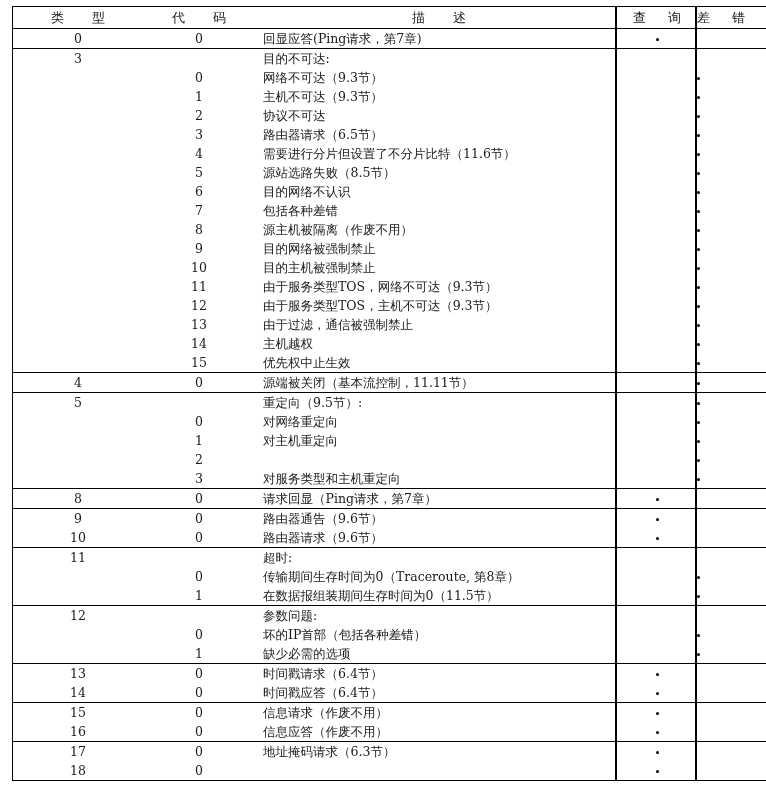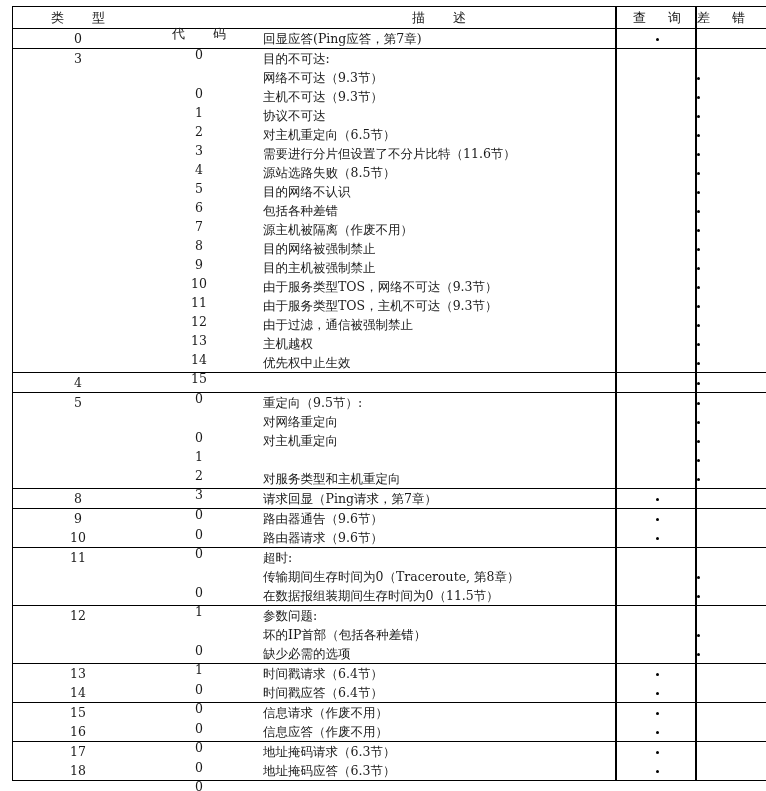--- a/index.html
+++ b/index.html
@@ -3,21 +3,21 @@
 <meta charset="utf-8">
 <style>
   html, body { margin:0; padding:0; background:#ffffff; }
   body { width:766px; height:791px; position:relative; overflow:hidden;
          font-family:"DejaVu Serif","Liberation Serif",serif; color:#1a1a1a; }
   .tbl { position:absolute; left:12px; top:6px; width:755px; border-left:1.5px solid #000; border-right:1.5px solid #000; }
   .hdr { position:relative; height:21px; border-top:1.5px solid #000; border-bottom:1.5px solid #000; font-size:13px; }
   .grp { position:relative; border-bottom:1.5px solid #000; }
   .row { position:relative; height:19px; font-size:12.5px; line-height:19px; white-space:nowrap; }
   .c-type { position:absolute; left:0; width:130px; text-align:center; }
-  .c-code { position:absolute; left:130px; width:112px; text-align:center;margin-top:16px; }
+  .c-code { position:absolute; left:130px; width:112px; text-align:center; }
   .c-desc { position:absolute; left:250px; }
   .c-q    { position:absolute; left:604px; width:80px; text-align:center; }
   .c-e    { position:absolute; left:684px; width:71px; text-align:left; }
   .vline { position:absolute; top:0; bottom:0; width:1.5px; background:#000; }
   .v1 { left:602px; } .v2 { left:682px; }
   .hdr .c-type, .hdr .c-code, .hdr .c-desc, .hdr .c-q, .hdr .c-e { line-height:21px; letter-spacing:0; }
   .hdr .c-desc { left:250px; width:352px; text-align:center; }
   .hdr .sp { display:inline-block; width:28px; }
   .hdr .sp2 { display:inline-block; width:22px; }
   .dot { display:inline-block; width:3px; height:3px; background:#000; border-radius:50%; vertical-align:middle; }
@@ -35,21 +35,21 @@
     <div class="c-desc"><span>描</span><span class="sp"></span><span>述</span></div>
     <div class="c-q"><span>查</span><span class="sp2"></span><span>询</span></div>
     <div class="c-e"><span>差</span><span class="sp2"></span><span>错</span></div>
   </div>
 
   <div id="body">
       <div class="grp">
         <div class="row">
           <div class="c-type">0</div>
           <div class="c-code">0</div>
-          <div class="c-desc">回显应答(Ping应答，第7章)</div>
+          <div class="c-desc">回显应答(Ping请求，第7章)</div>
           <div class="c-q"><span class="dot"></span></div>
           <div class="c-e"></div>
         </div>
       </div>
       <div class="grp">
         <div class="row">
           <div class="c-type" style="text-align: center;">3</div>
           <div class="c-code"></div>
           <div class="c-desc">目的不可达:</div>
           <div class="c-q"></div>
@@ -72,21 +72,21 @@
         <div class="row">
           <div class="c-type"></div>
           <div class="c-code">2</div>
           <div class="c-desc">协议不可达</div>
           <div class="c-q"></div>
           <div class="c-e"><span class="dot"></span></div>
         </div>
         <div class="row">
           <div class="c-type"></div>
           <div class="c-code">3</div>
-          <div class="c-desc">对主机重定向（6.5节）</div>
+          <div class="c-desc">路由器请求（6.5节）</div>
           <div class="c-q"></div>
           <div class="c-e"><span class="dot"></span></div>
         </div>
         <div class="row">
           <div class="c-type"></div>
           <div class="c-code">4</div>
           <div class="c-desc">需要进行分片但设置了不分片比特（11.6节）</div>
           <div class="c-q"></div>
           <div class="c-e"><span class="dot"></span></div>
         </div>
@@ -165,20 +165,21 @@
           <div class="c-code">15</div>
           <div class="c-desc">优先权中止生效</div>
           <div class="c-q"></div>
           <div class="c-e"><span class="dot"></span></div>
         </div>
       </div>
       <div class="grp">
         <div class="row">
           <div class="c-type">4</div>
           <div class="c-code">0</div>
+          <div class="c-desc">源端被关闭（基本流控制，11.11节）</div>
           <div class="c-q"></div>
           <div class="c-e"><span class="dot"></span></div>
         </div>
       </div>
       <div class="grp">
         <div class="row">
           <div class="c-type" style="text-align: center;">5</div>
           <div class="c-code"></div>
           <div class="c-desc">重定向（9.5节）:</div>
           <div class="c-q"></div>
@@ -319,19 +320,18 @@
         <div class="row">
           <div class="c-type">17</div>
           <div class="c-code">0</div>
           <div class="c-desc">地址掩码请求（6.3节）</div>
           <div class="c-q"><span class="dot"></span></div>
           <div class="c-e"></div>
         </div>
         <div class="row">
           <div class="c-type">18</div>
           <div class="c-code">0</div>
-          <div class="c-desc">地址掩码应答（6.3节）</div>
           <div class="c-q"><span class="dot"></span></div>
           <div class="c-e"></div>
         </div>
       </div>
     </div>
 </div>
 
 </body></html>

